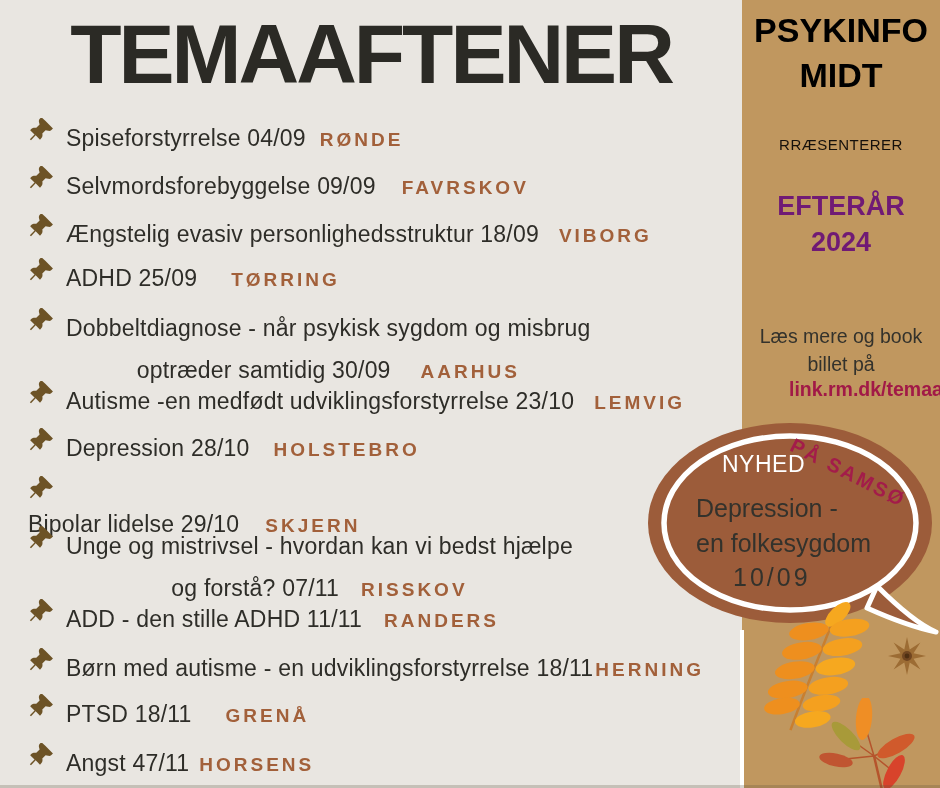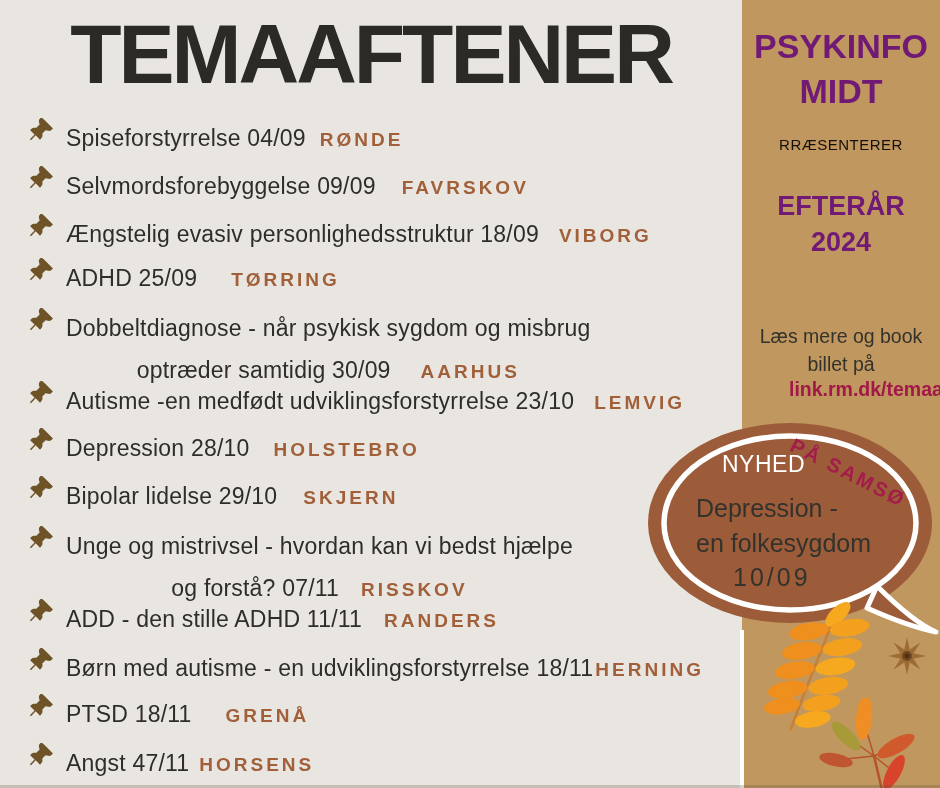--- a/index.html
+++ b/index.html
@@ -25,22 +25,22 @@
   .city{
     font-size:19px; font-weight:bold; letter-spacing:3px; color:#a2603a;
     white-space:nowrap;
   }
   
   .sidebar{
     position:absolute; left:742px; top:0; width:198px; height:788px;
     background:#c0975f;
   }
   .brand{
-    position:absolute; top:24px; left:0; width:198px; text-align:center;
-    color:#701a75; font-size:34px; font-weight:800; line-height:45px;
+    position:absolute; top:8px; left:0; width:198px; text-align:center;
+    color:#000000; font-size:34px; font-weight:800; line-height:45px;
     letter-spacing:0px;
   }
   .presents{
     position:absolute; top:136px; left:0; width:198px; text-align:center;
     color:#15100b; font-size:15px; letter-spacing:0.5px;
   }
   .season{
     position:absolute; top:188px; left:0; width:198px; text-align:center;
     color:#701a75; font-size:27px; font-weight:800; line-height:36px;
   }
@@ -142,21 +142,21 @@
 
     <div class="event-row" style="top: 427px;">
       <svg class="pin" viewBox="0 0 24 24">
         <path fill="#6d5326" d="M15.4 1.2l7.4 7.4-1.5 1.5c-.8.8-2 1.1-3.1.8l-2.5-.6-3.2 3.2c.5 1.7.1 3.6-1.2 4.9l-1 1-4.2-4.2L1.6 20l-1.1-1.1 4.5-4.5L.8 10.2l1-1C3.1 7.9 5 7.5 6.7 8l3.2-3.2-.6-2.5c-.3-1.1 0-2.3.8-3.1l1.5-1.5z" transform="translate(1.2 1.4) scale(0.92)"></path>
       </svg>
       <div class="event-text">
         <span class="lbl">Depression 28/10</span><span class="city" style="margin-left: 24px;">HOLSTEBRO</span>
       </div>
     </div>
 
-    <div class="event-row" style="top: 475px;">
+    <div class="event-row" style="top: 475px; flex-direction: column;">
       <svg class="pin" viewBox="0 0 24 24">
         <path fill="#6d5326" d="M15.4 1.2l7.4 7.4-1.5 1.5c-.8.8-2 1.1-3.1.8l-2.5-.6-3.2 3.2c.5 1.7.1 3.6-1.2 4.9l-1 1-4.2-4.2L1.6 20l-1.1-1.1 4.5-4.5L.8 10.2l1-1C3.1 7.9 5 7.5 6.7 8l3.2-3.2-.6-2.5c-.3-1.1 0-2.3.8-3.1l1.5-1.5z" transform="translate(1.2 1.4) scale(0.92)"></path>
       </svg>
       <div class="event-text">
         <span class="lbl">Bipolar lidelse 29/10</span><span class="city" style="margin-left: 26px;">SKJERN</span>
       </div>
     </div>
 
     <div class="event-row" style="top: 525px;">
       <svg class="pin" viewBox="0 0 24 24">

